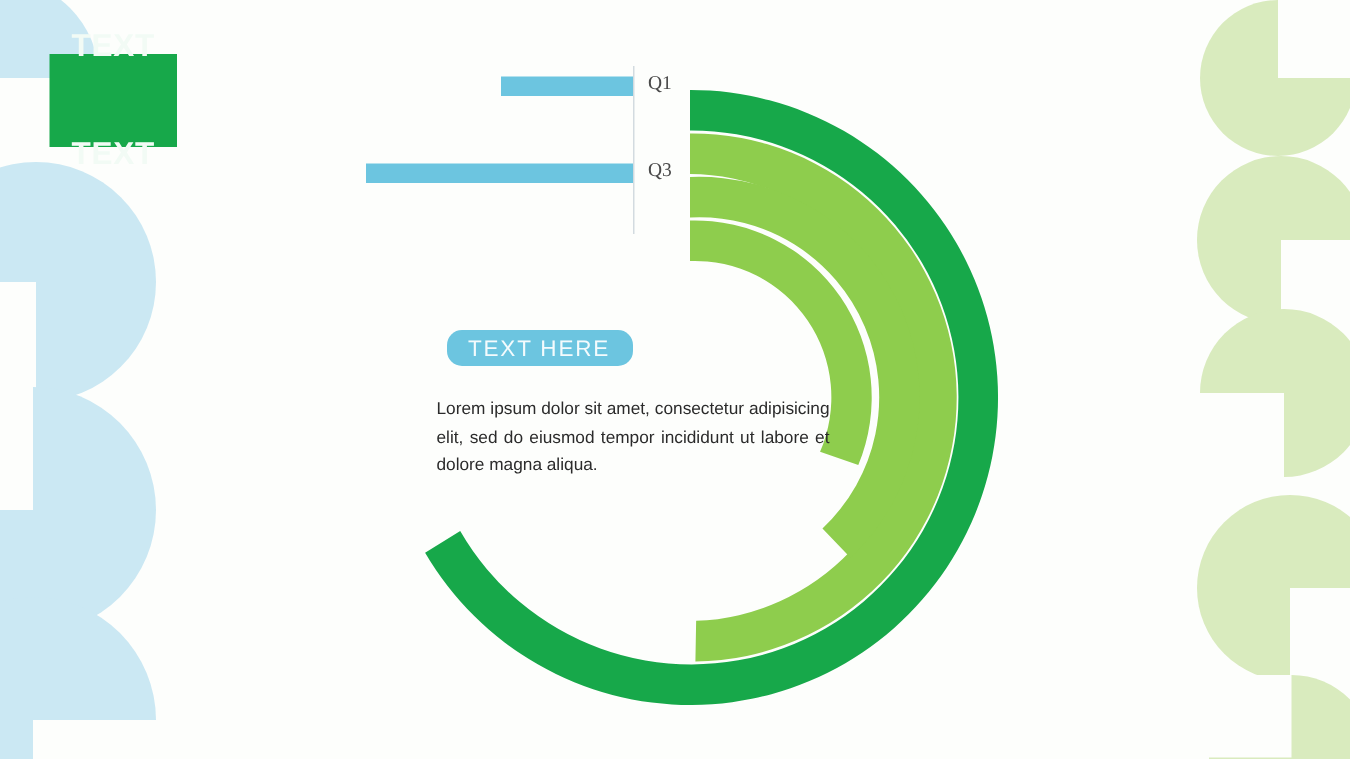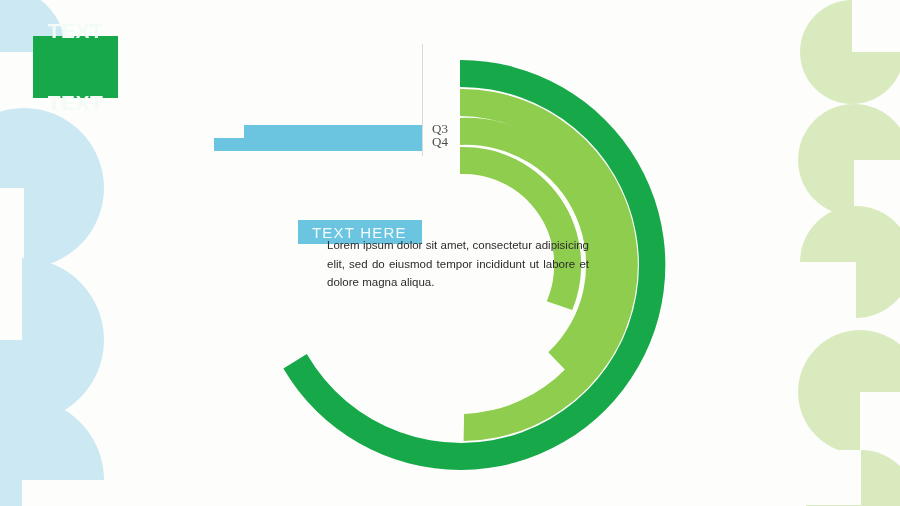--- a/index.html
+++ b/index.html
@@ -88,39 +88,39 @@
   
   #sub-banner {
     position: absolute;
     left: 298px;
     top: 220px;
     width: 124px;
     height: 24px;
     background: #6cc5e0;
     display: flex;
     align-items: center;
+    border-radius: 10px;
   }
   #sub-banner span {
     color: #f4fbfd;
     font-size: 15px;
     letter-spacing: 1.2px;
     padding-left: 14px;
   }
 
   
   #body-text {
     position: absolute;
     left: 291px;
-    top: 236px;
+    top: 264px;
     width: 262px;
     font-size: 11.5px;
     line-height: 1.62;
     color: #2b2b2b;
     text-align: justify;
-    margin-left: 36px;
   }
 
   
   #arc-svg {
     position: absolute;
     left: 0;
     top: 0;
   }
 </style>
 </head>
@@ -188,31 +188,31 @@
   </svg>
 
   <div id="title-box">
     <span class="tline">TEXT</span>
     <span class="tline">TEXT</span>
   </div>
 
   <div id="bar-chart">
     <div id="bar-axis"></div>
 
-
-
-    <div class="bar-row" style="top:58px;margin-top:16px;">
+    <div class="bar-row" style="top:0px;">
+      <div class="bar" style="width:88px;"></div>
+      <div class="bar-label">Q1</div>
+    </div>
+
+
+    <div class="bar-row" style="top:58px;">
       <div class="bar" style="width:178px;"></div>
       <div class="bar-label">Q3</div>
     </div>
 
-    <div class="bar-row" style="top:87px;">
-      <div class="bar" style="width:208px;"></div>
-      <div class="bar-label">Q4</div>
-    </div>
   </div>
 
   <div id="sub-banner">
     <span>TEXT HERE</span>
   </div>
 
   <div id="body-text">Lorem ipsum dolor sit amet, consectetur adipisicing elit, sed do eiusmod tempor incididunt ut labore et dolore magna aliqua.</div>
 
 </div>
 

